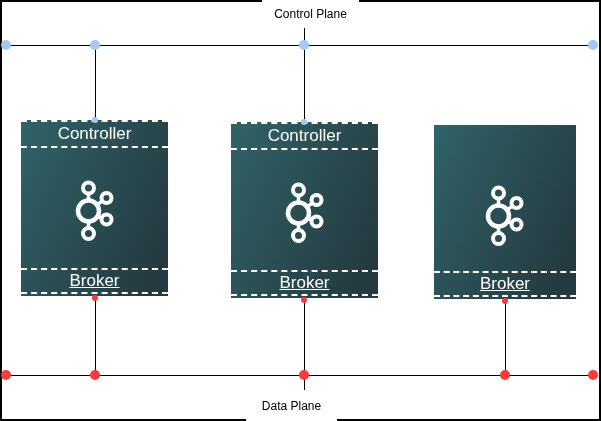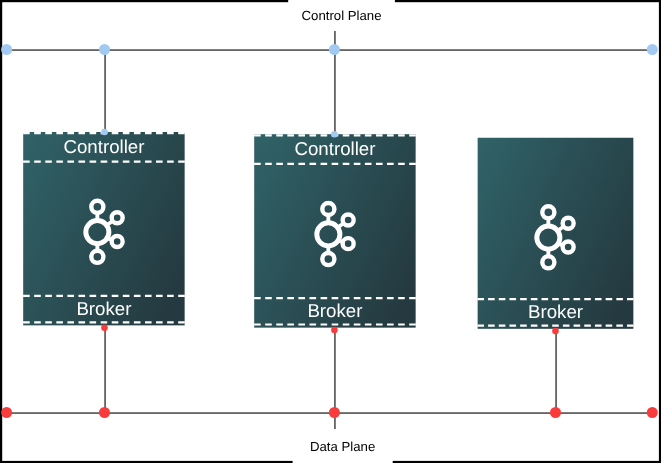--- a/index.html
+++ b/index.html
@@ -17,21 +17,21 @@
     display:flex;align-items:center;justify-content:center;font-size:12px;}
   .node{position:absolute;z-index:4;box-sizing:border-box;
     background:linear-gradient(115deg,var(--node-gradient-start,#306368) 0%,var(--node-gradient-end,#243a40) 90%);
     border:2px solid var(--node-border,#fff);}
   .node.open-top{border-top:none;}
   .section{position:absolute;left:0;right:0;display:flex;align-items:center;justify-content:center;
     color:var(--node-text,#fff);font-size:17px;}
   .controller-section{top:0;height:28px;border-top:2px dashed var(--node-border,#fff);
     border-bottom:2px dashed var(--node-border,#fff);box-sizing:border-box;}
   .broker-section{bottom:2px;height:26px;border-top:2px dashed var(--node-border,#fff);
-    border-bottom:2px dashed var(--node-border,#fff);box-sizing:border-box;}
+    border-bottom:2px dashed var(--node-border,#fff);box-sizing:border-box;text-decoration:underline;}
   .kafka-icon{position:absolute;left:50%;top:60px;transform:translateX(-50%);z-index:1;}
   .dot{position:absolute;border-radius:50%;z-index:6;}
   .dot.big{width:10px;height:10px;}
   .dot.small{width:6px;height:6px;}
   .dot.blue{background:var(--controller-point,#a2c9f2);}
   .dot.red{background:var(--broker-point,#fa3b3b);}
 </style>
 </head>
 <body>
 
@@ -49,21 +49,21 @@
 
   <div class="line hline" style="left:6px;top:375px;width:587px;"></div>
   <div class="line vline" style="left:95px;top:298px;height:77px;"></div>
   <div class="line vline" style="left:304px;top:300px;height:75px;"></div>
   <div class="line vline" style="left:505px;top:301px;height:74px;"></div>
   <div class="line vline" style="left:304px;top:375px;height:15px;"></div>
 
   <div class="plane-label" style="left:262px;top:0;width:97px;height:28px;">
     <span>Control Plane</span>
   </div>
-  <div class="plane-label" style="left:266px;top:390px;width:91px;height:31px;">
+  <div class="plane-label" style="left:246px;top:390px;width:91px;height:31px;">
     <span>Data Plane</span>
   </div>
 
   <div class="node open-top" style="left:19px;top:120px;width:151px;height:178px;">
     <div class="section controller-section">
       <span>Controller</span>
     </div>
     <svg class="kafka-icon" width="40" height="62" viewBox="0 0 40 62">
       <g stroke="#ffffff" fill="none">
         <line x1="13.5" y1="13.5" x2="13.5" y2="21" stroke-width="3.5"></line>

